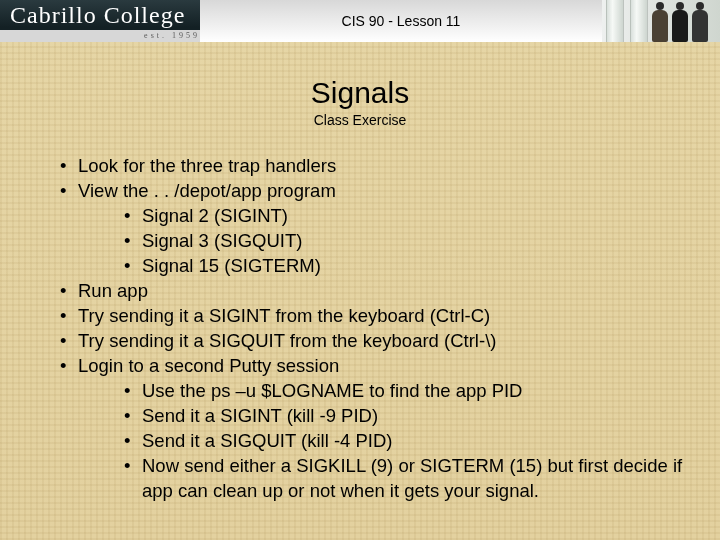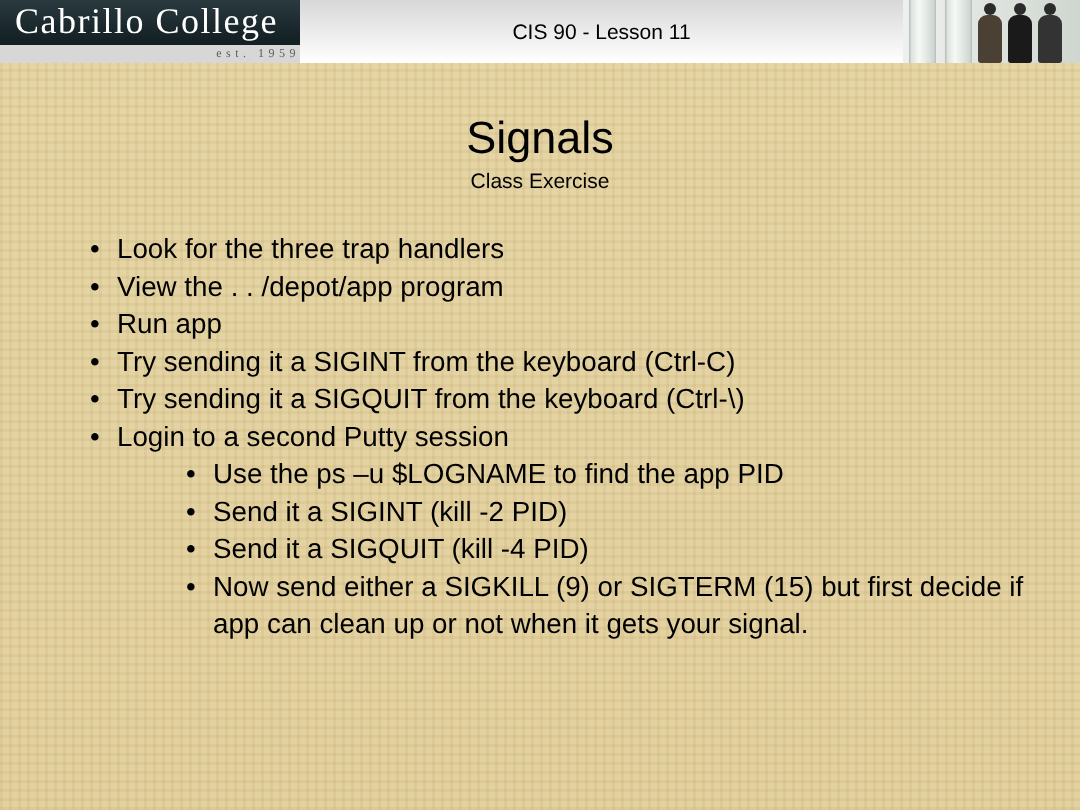--- a/index.html
+++ b/index.html
@@ -169,25 +169,30 @@
 </div>
 
 <div class="slide-body">
   <h1 class="signals">Signals</h1>
   <div class="subtitle">Class Exercise</div>
 
   <div class="content">
 
     <div class="lvl1">Look for the three trap handlers</div>
     <div class="lvl1">View the . . /depot/app program</div>
+    <div class="lvl2-group">
+      <div class="lvl2">Signal 2 (SIGINT)</div>
+      <div class="lvl2">Signal 3 (SIGQUIT)</div>
+      <div class="lvl2">Signal 15 (SIGTERM)</div>
+    </div>
     <div class="lvl1">Run app</div>
     <div class="lvl1">Try sending it a SIGINT from the keyboard (Ctrl-C)</div>
     <div class="lvl1">Try sending it a SIGQUIT from the keyboard (Ctrl-\)</div>
     <div class="lvl1">Login to a second Putty session</div>
     <div class="lvl2-group">
       <div class="lvl2">Use the ps –u $LOGNAME to find the app PID</div>
-      <div class="lvl2">Send it a SIGINT (kill -2 PID)</div>
+      <div class="lvl2">Send it a SIGINT (kill -9 PID)</div>
       <div class="lvl2">Send it a SIGQUIT (kill -4 PID)</div>
       <div class="lvl2">Now send either a SIGKILL (9) or SIGTERM (15) but first decide if app can clean up or not when it gets your signal.</div>
     </div>
 
   </div>
 </div>
 
 </body></html>

